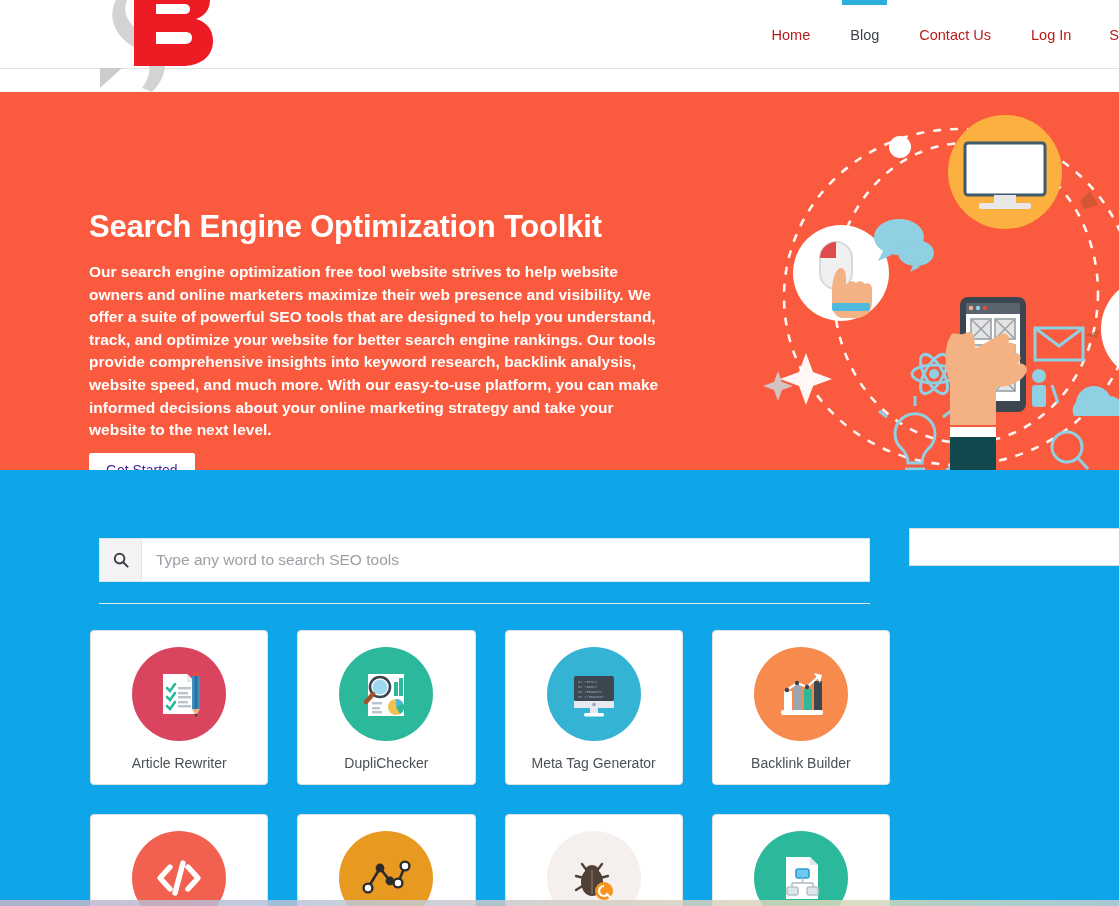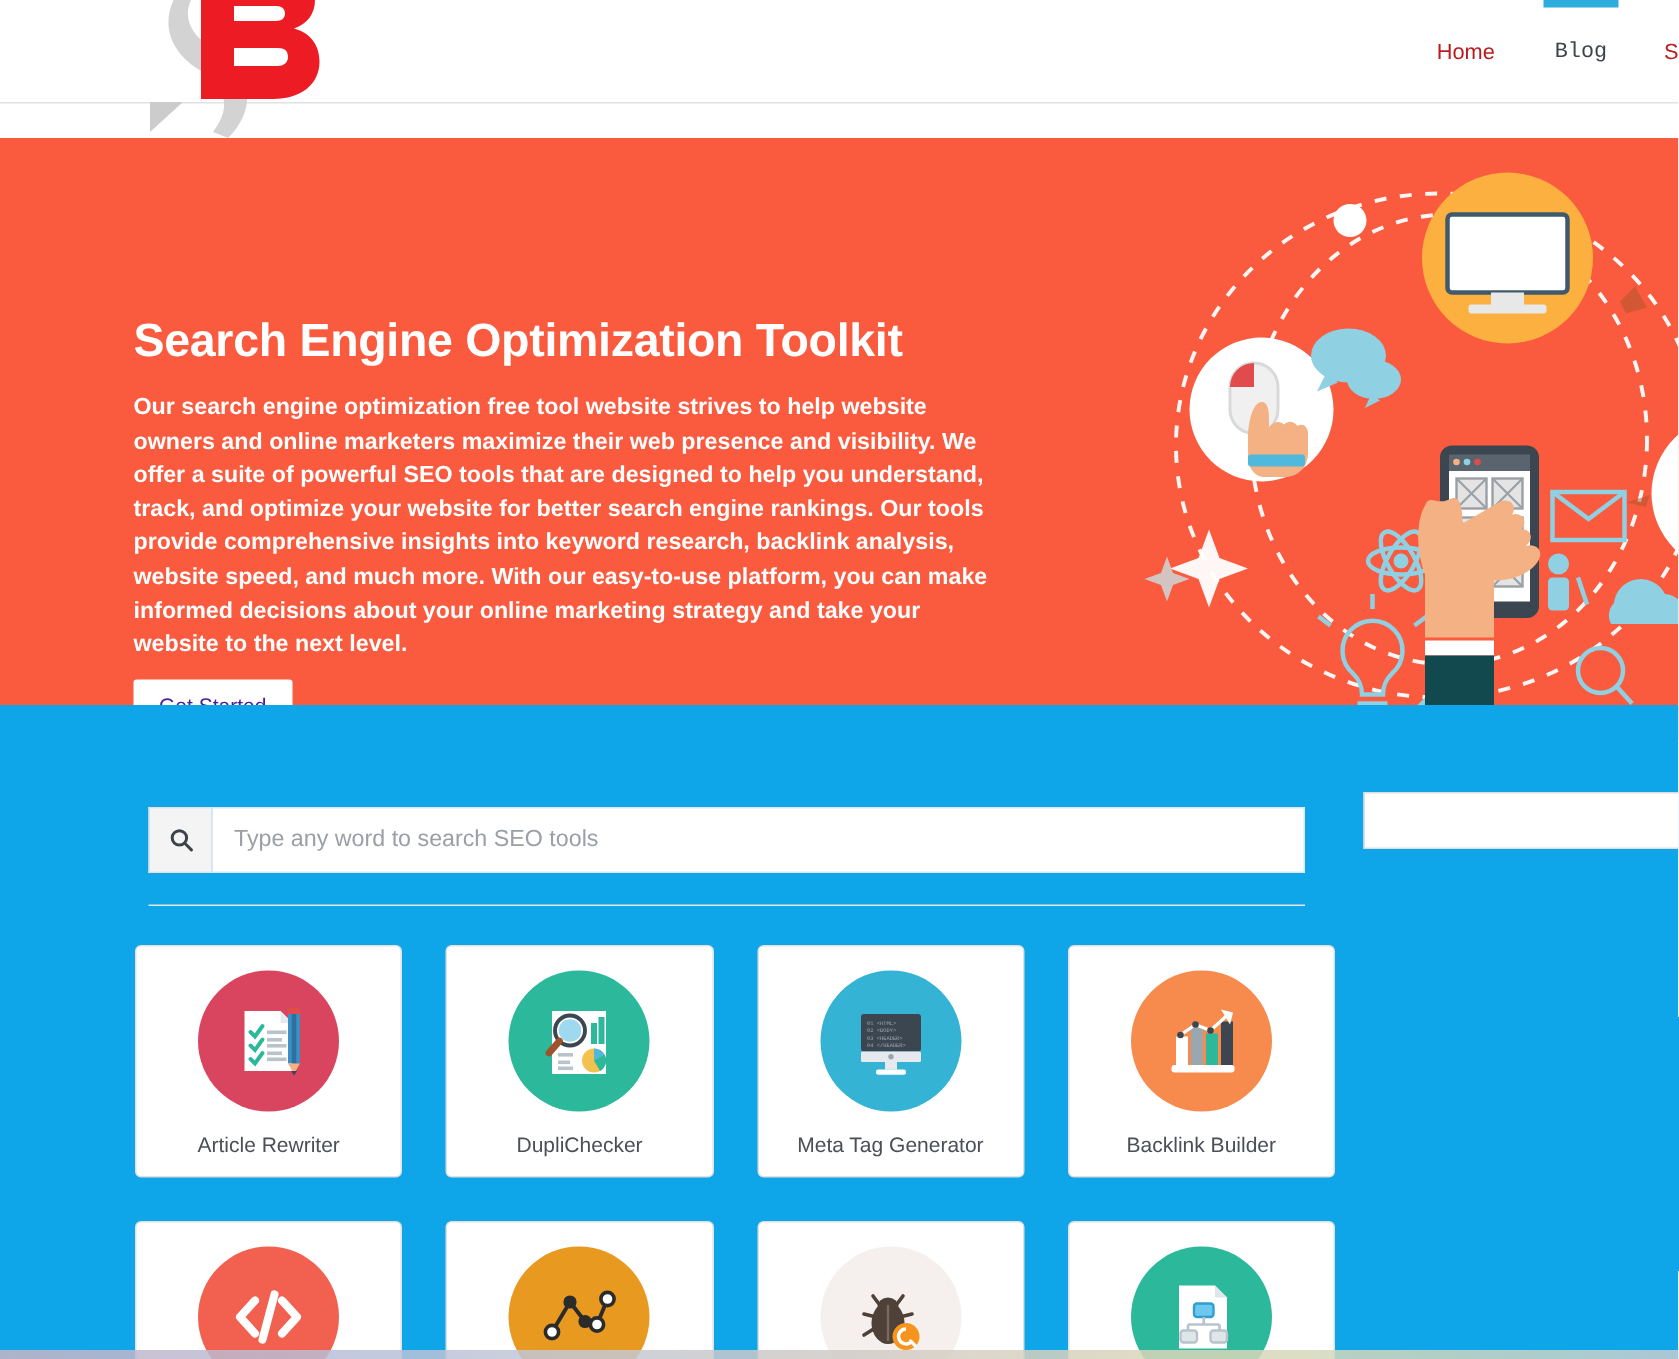--- a/index.html
+++ b/index.html
@@ -21,21 +21,21 @@
     position: absolute; right: 0; top: 0; height: 69px;
     display: flex; align-items: center; gap: 0px;
   }
   .nav-item {
     position: relative;
     height: 69px; display: flex; align-items: center; justify-content: center;
     padding: 0 20px;
     font-size: 14.5px; color: #b91c1c; white-space: nowrap;
     cursor: pointer;
   }
-  .nav-item.active { color: #3d4349; font-family: Liberation Mono, monospace; }
+  .nav-item.active { color: #3d4349; }
   .nav-item .topbar {
     position: absolute; top: 0; left: 12px; right: 12px; height: 5px;
     background: #2caddc;
   }
 
   
   .logo {
     position: absolute; left: 88px; top: -16px;
     width: 128px; height: 112px;
     z-index: 30;
@@ -121,20 +121,26 @@
 <div class="page">
 
   <div class="header">
     <div class="nav">
       <div class="nav-item">
         <span>Home</span>
       </div>
       <div class="nav-item active">
         <span class="topbar"></span>
         <span>Blog</span>
+      </div>
+      <div class="nav-item">
+        <span>Contact Us</span>
+      </div>
+      <div class="nav-item">
+        <span>Log In</span>
       </div>
       <div class="nav-item" style="padding-right:0;padding-left:18px;">
         <span>S</span>
       </div>
     </div>
   </div>
 
   <div class="logo">
     <svg viewBox="0 0 128 112" width="128" height="112">
       <path d="M34 6 C18 26 22 48 44 62 C64 74 66 88 54 104 L64 108 C84 88 80 64 56 50 C36 38 32 24 44 8 Z" fill="#d3d3d3"></path>

